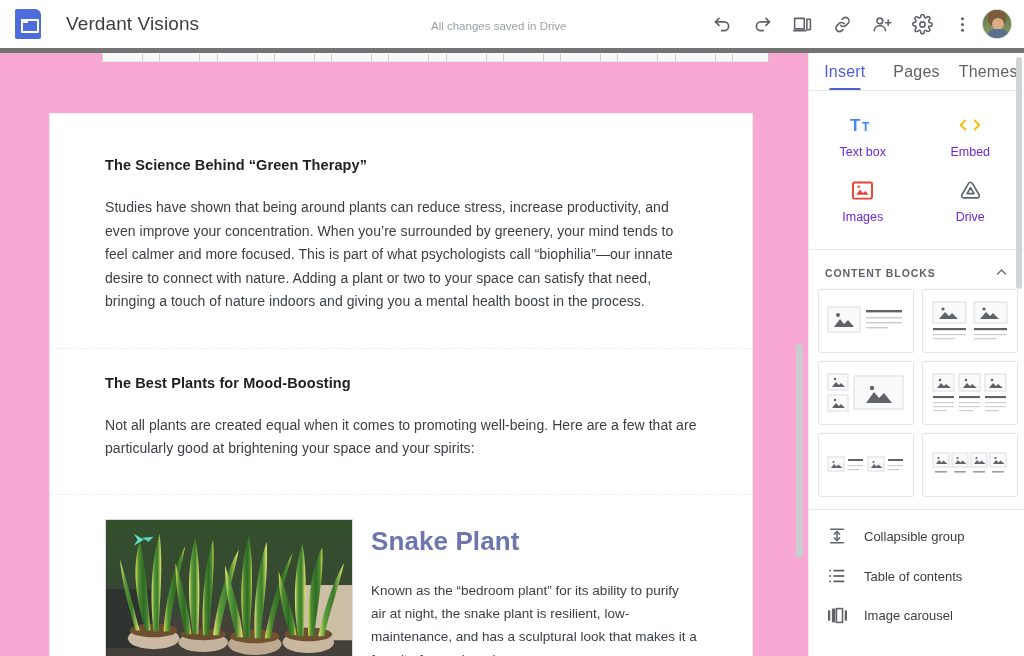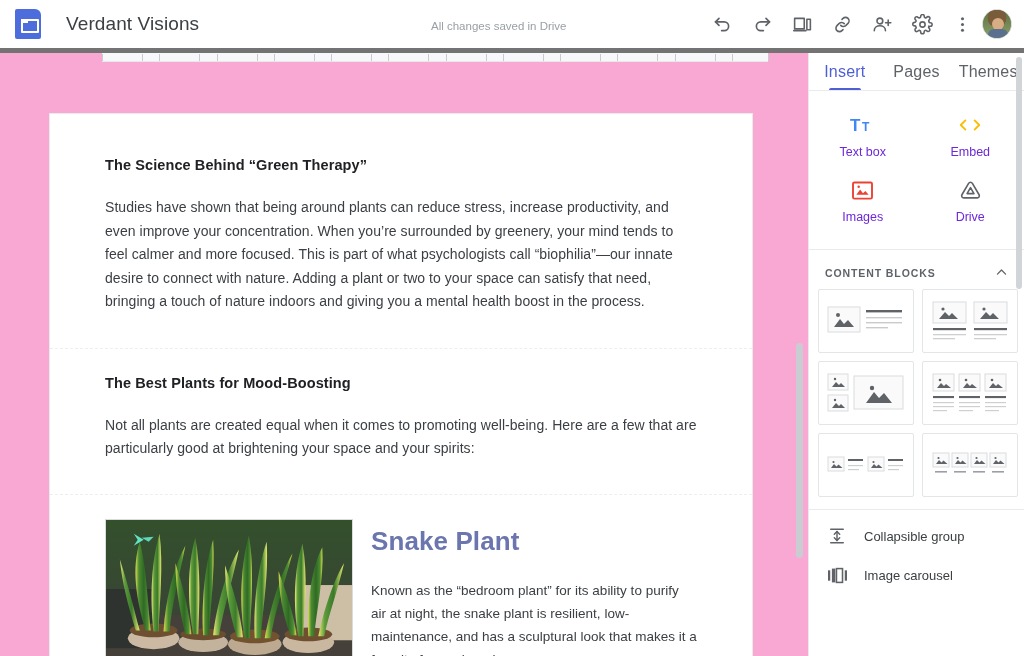--- a/index.html
+++ b/index.html
@@ -544,20 +544,33 @@
                 <line x1="3" y1="2.5" x2="17" y2="2.5"></line>
                   <line x1="3" y1="17.5" x2="17" y2="17.5"></line>
                 <line x1="10" y1="5" x2="10" y2="15"></line>
                   <polyline points="7,8 10,5 13,8"></polyline>
                   <polyline points="7,12 10,15 13,12"></polyline>
               </svg>
             </div>
             <div class="pl-label">Collapsible group</div>
           </div>
 
+          <div class="pl-item">
+            <div class="pl-ic">
+              <svg width="18" height="18" viewBox="0 0 20 20">
+                <circle cx="2.2" cy="4" r="1.1" fill="#5f6368"></circle>
+                  <rect x="6" y="3" width="12" height="2" fill="#5f6368"></rect>
+                <circle cx="2.2" cy="10" r="1.1" fill="#5f6368"></circle>
+                  <rect x="6" y="9" width="12" height="2" fill="#5f6368"></rect>
+                <circle cx="2.2" cy="16" r="1.1" fill="#5f6368"></circle>
+                  <rect x="6" y="15" width="12" height="2" fill="#5f6368"></rect>
+              </svg>
+            </div>
+            <div class="pl-label">Table of contents</div>
+          </div>
 
           <div class="pl-item">
             <div class="pl-ic">
               <svg width="19" height="17" viewBox="0 0 22 18">
                 <rect x="0" y="3" width="2.6" height="12" fill="#5f6368"></rect>
                 <rect x="4.5" y="1" width="4" height="16" fill="#5f6368"></rect>
                 <rect x="9.8" y="1" width="7" height="16" fill="none" stroke="#5f6368" stroke-width="1.8"></rect>
                 <rect x="19.4" y="3" width="2.6" height="12" fill="#5f6368"></rect>
               </svg>
             </div>

